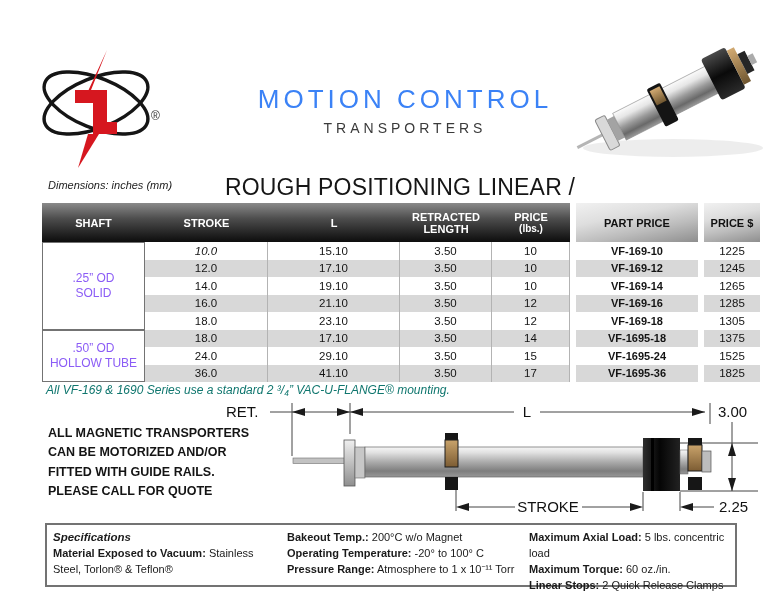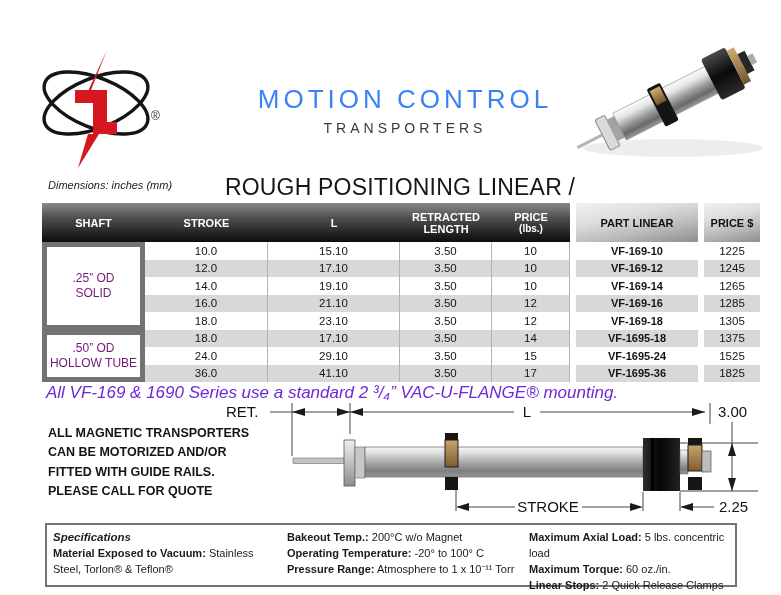--- a/index.html
+++ b/index.html
@@ -27,23 +27,23 @@
   .th.dark{background:linear-gradient(180deg,#8a8a8a 0%,#4d4d4d 40%,#1c1c1c 85%,#0d0d0d 100%);color:#fff;}
   .th.silver{background:linear-gradient(168deg,#f1f1f1 0%,#dedede 35%,#bcbcbc 65%,#8e8e8e 100%);color:#111;}
   .th .sub{font-size:10px;font-weight:bold;}
   .c1{grid-column:1}.c2{grid-column:2}.c3{grid-column:3}.c4{grid-column:4}.c5{grid-column:5}
   .c6{grid-column:6}.c7{grid-column:7}.c8{grid-column:8}.c9{grid-column:9}
   .td{display:flex;align-items:center;justify-content:center;font-size:11.5px;color:#141414;}
   .td.stripe{background:#d8d8d8;}
   .td.vline{border-right:1px solid #b3b3b3;}
   .td.part{font-weight:bold;font-size:11px;}
   .group-cell{display:flex;flex-direction:column;align-items:center;justify-content:center;
-      background:#fff;border:5px solid #737373;font-size:12px;line-height:15px;color:#701a75;text-align:center;}
-
-  .footnote{position:absolute;left:46px;top:383px;font-size:17px;font-style:italic;color:#6d28d9;}
+      background:#fff;border:1px solid #737373;font-size:12px;line-height:15px;color:#8b5cf6;text-align:center;}
+
+  .footnote{position:absolute;left:46px;top:383px;font-size:12px;font-style:italic;color:#0f766e;}
 
   
   .promo{position:absolute;left:48px;top:424px;font-size:12.5px;font-weight:600;
          line-height:19.3px;color:#141414;}
   .diagram{position:absolute;left:218px;top:398px;}
   .diagram text{font-family:"Liberation Sans",sans-serif;font-size:15px;fill:#111;}
 
   
   .specs{position:absolute;left:45px;top:523px;width:688px;height:60px;border:2px solid #737373;}
   .spec-col{position:absolute;top:4px;font-size:11px;line-height:16px;color:#1a1a1a;}
@@ -121,28 +121,28 @@
     <div class="th dark c3">L</div>
     <div class="th dark c4">
       <span>RETRACTED</span>
       <span>LENGTH</span>
     </div>
     <div class="th dark c5">
       <span>PRICE</span>
       <span class="sub">(lbs.)</span>
     </div>
     <div class="th c6"></div>
-    <div class="th silver c7">PART  LINEAR</div>
+    <div class="th silver c7">PART  PRICE</div>
     <div class="th c8"></div>
     <div class="th silver c9">PRICE $</div>
   <div class="group-cell" style="grid-area: 2 / 1 / span 5;">
         <div>.25” OD</div>
         <div>SOLID</div>
       </div>
-      <div class="td vline" style="grid-area: 2 / 2;">10.0</div>
+      <div class="td vline" style="grid-area: 2 / 2; font-style: italic;">10.0</div>
       <div class="td vline" style="grid-area: 2 / 3;">15.10</div>
       <div class="td vline" style="grid-area: 2 / 4;">3.50</div>
       <div class="td vline" style="grid-area: 2 / 5;">10</div>
       <div class="td part" style="grid-area: 2 / 7;">VF-169-10</div>
       <div class="td" style="grid-area: 2 / 9;">1225</div>
       <div class="td stripe vline" style="grid-area: 3 / 2;">12.0</div>
       <div class="td stripe vline" style="grid-area: 3 / 3;">17.10</div>
       <div class="td stripe vline" style="grid-area: 3 / 4;">3.50</div>
       <div class="td stripe vline" style="grid-area: 3 / 5;">10</div>
       <div class="td stripe part" style="grid-area: 3 / 7;">VF-169-12</div>

